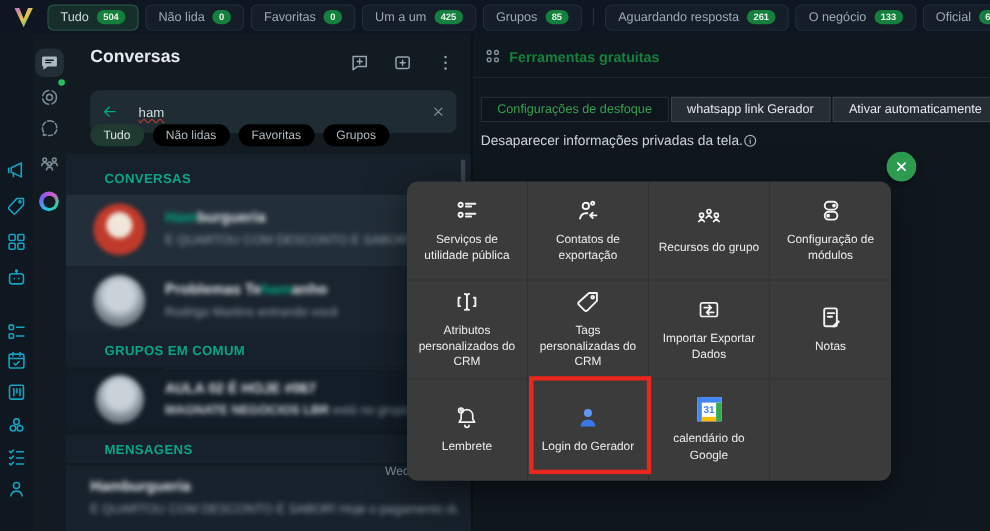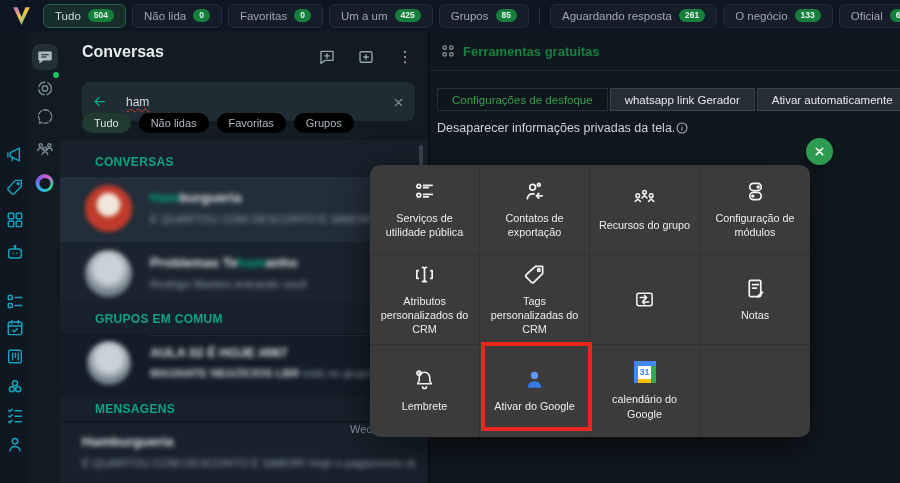--- a/index.html
+++ b/index.html
@@ -440,20 +440,21 @@
         <div class="clabel">Tags personalizadas do CRM</div>
       </div>
       <div class="cell">
         <div class="cicon">
           <svg viewBox="0 0 24 24" fill="none" stroke="currentColor" stroke-width="1.6" stroke-linecap="round" stroke-linejoin="round" width="100%" height="100%">
             <rect x="4" y="5.5" width="16" height="13" rx="2"></rect>
             <path d="M7.5 10h6.5M12 7.8l2.2 2.2L12 12.2"></path>
             <path d="M16.5 14.5H10M12 12.3l-2.2 2.2 2.2 2.2"></path>
           </svg>
         </div>
+        <div class="clabel">Importar Exportar Dados</div>
       </div>
       <div class="cell">
         <div class="cicon">
           <svg viewBox="0 0 24 24" fill="none" stroke="currentColor" stroke-width="1.8" stroke-linecap="round" stroke-linejoin="round" width="100%" height="100%">
             <rect x="5.5" y="3.5" width="12" height="17" rx="1.5"></rect>
             <path d="M9 8h6M9 11.5h4"></path>
             <path d="M13.5 19.8l5.3-5.3 1.7 1.7-5.3 5.3h-1.7z" fill="currentColor" stroke="none"></path>
           </svg>
         </div>
         <div class="clabel">Notas</div>
@@ -469,21 +470,21 @@
         </div>
         <div class="clabel">Lembrete</div>
       </div>
       <div class="cell">
         <div class="cicon">
           <svg viewBox="0 0 24 24" fill="none" stroke="currentColor" stroke-width="1.8" stroke-linecap="round" stroke-linejoin="round" width="100%" height="100%">
             <circle cx="12" cy="7.8" r="3.8" fill="#5e97f6" stroke="none"></circle>
             <path d="M4.8 20.5c.4-4 3.4-6.6 7.2-6.6s6.8 2.6 7.2 6.6z" fill="#3b78e7" stroke="none"></path>
           </svg>
         </div>
-        <div class="clabel">Ativar do Google</div>
+        <div class="clabel">Login do Gerador</div>
       </div>
       <div class="cell">
         <div class="cicon">
           <div class="gcal">
             <i class="gt"></i>
             <i class="gl"></i>
             <i class="gr"></i>
             <i class="gb"></i>
             <b>31</b>
           </div>

